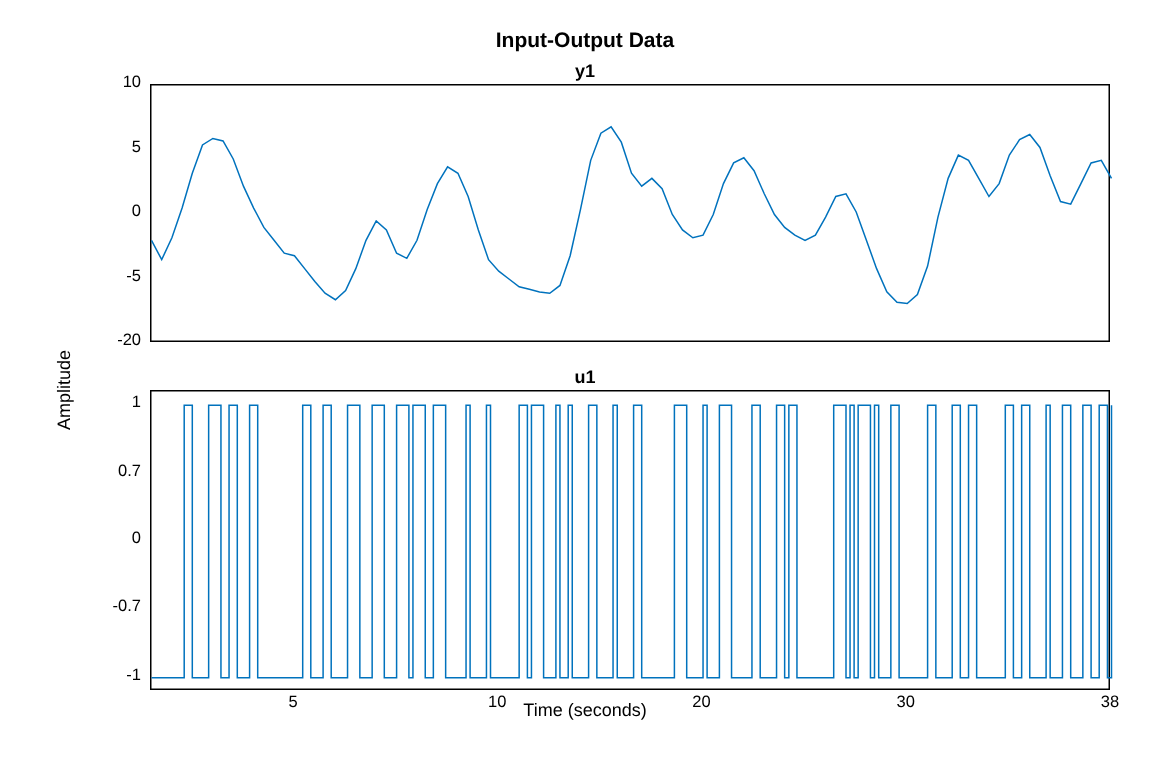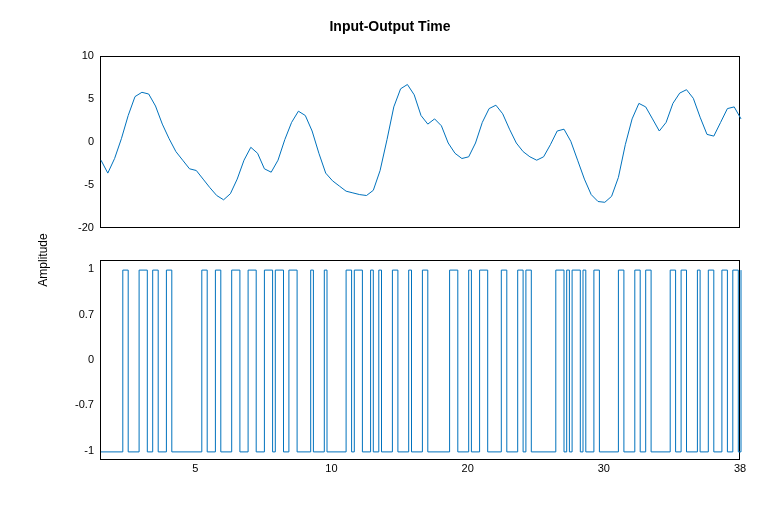--- a/index.html
+++ b/index.html
@@ -12,37 +12,40 @@
   .ytick{position:absolute;font-size:11px;color:#000;text-align:right;}
   .xtick{position:absolute;font-size:11px;color:#000;text-align:center;transform:translateX(-50%);}
   svg{position:absolute;left:0;top:0;overflow:visible;}
   .line{fill:none;stroke:#0072BD;stroke-width:1;}
 </style>
 </head>
 <body>
 
 <div class="figure">
 
-  <div class="main-title">Input-Output Time</div>
+  <div class="main-title">Input-Output Data</div>
 
+  <div class="sub-title" style="top:40px">y1</div>
 
   <div class="axes" id="ax1" style="left:100px;top:56px;width:640px;height:172px">
     <svg id="svg1" width="640" height="172">
         <path class="line" id="path1" d="M0.0 103.2 L6.8 116.1 L13.6 101.5 L20.4 81.7 L27.2 58.5 L34.0 39.6 L40.9 35.3 L47.7 37.0 L54.5 49.0 L61.3 67.1 L68.1 81.7 L74.9 94.6 L81.7 103.2 L88.5 111.8 L95.3 113.5 L102.1 122.1 L108.9 130.7 L115.7 138.5 L122.6 142.8 L129.4 136.7 L136.2 122.1 L143.0 103.2 L149.8 90.3 L156.6 96.3 L163.4 111.8 L170.2 115.2 L177.0 103.2 L183.8 82.6 L190.6 65.4 L197.4 54.2 L204.3 58.5 L211.1 74.0 L217.9 96.3 L224.7 116.1 L231.5 123.8 L238.3 129.0 L245.1 134.2 L251.9 135.9 L258.7 137.6 L265.5 138.5 L272.3 133.3 L279.1 113.5 L286.0 82.6 L292.8 49.9 L299.6 31.8 L306.4 27.5 L313.2 37.8 L320.0 58.5 L326.8 67.1 L333.6 61.9 L340.4 68.8 L347.2 86.0 L354.0 96.3 L360.9 101.5 L367.7 99.8 L374.5 86.0 L381.3 65.4 L388.1 51.6 L394.9 48.2 L401.7 56.8 L408.5 72.2 L415.3 86.0 L422.1 94.6 L428.9 99.8 L435.7 103.2 L442.6 99.8 L449.4 87.7 L456.2 74.0 L463.0 72.2 L469.8 84.3 L476.6 103.2 L483.4 122.1 L490.2 137.6 L497.0 144.5 L503.8 145.3 L510.6 139.3 L517.4 120.4 L524.3 87.7 L531.1 61.9 L537.9 46.4 L544.7 49.9 L551.5 61.9 L558.3 74.0 L565.1 65.4 L571.9 46.4 L578.7 36.1 L585.5 32.7 L592.3 41.3 L599.1 60.2 L606.0 77.4 L612.8 79.1 L619.6 65.4 L626.4 51.6 L633.2 49.9 L640.0 61.9 "></path>
       </svg>
   </div>
 
+  <div class="sub-title" style="top:244px">u1</div>
 
   <div class="axes" id="ax2" style="left:100px;top:260px;width:640px;height:200px">
     <svg id="svg2" width="640" height="200">
         <path class="line" id="path2" d="M0.0 190.9 L21.8 190.9 L21.8 9.1 L27.2 9.1 L27.2 190.9 L38.1 190.9 L38.1 9.1 L46.3 9.1 L46.3 190.9 L51.7 190.9 L51.7 9.1 L57.2 9.1 L57.2 190.9 L65.4 190.9 L65.4 9.1 L70.8 9.1 L70.8 190.9 L100.8 190.9 L100.8 9.1 L106.2 9.1 L106.2 190.9 L114.4 190.9 L114.4 9.1 L119.8 9.1 L119.8 190.9 L130.7 190.9 L130.7 9.1 L138.9 9.1 L138.9 190.9 L147.1 190.9 L147.1 9.1 L155.2 9.1 L155.2 190.9 L163.4 190.9 L163.4 9.1 L171.6 9.1 L171.6 190.9 L174.3 190.9 L174.3 9.1 L182.5 9.1 L182.5 190.9 L187.9 190.9 L187.9 9.1 L196.1 9.1 L196.1 190.9 L209.7 190.9 L209.7 9.1 L212.4 9.1 L212.4 190.9 L223.3 190.9 L223.3 9.1 L226.0 9.1 L226.0 190.9 L245.1 190.9 L245.1 9.1 L250.6 9.1 L250.6 190.9 L253.3 190.9 L253.3 9.1 L261.4 9.1 L261.4 190.9 L269.6 190.9 L269.6 9.1 L272.3 9.1 L272.3 190.9 L277.8 190.9 L277.8 9.1 L280.5 9.1 L280.5 190.9 L291.4 190.9 L291.4 9.1 L296.9 9.1 L296.9 190.9 L307.7 190.9 L307.7 9.1 L310.5 9.1 L310.5 190.9 L321.4 190.9 L321.4 9.1 L326.8 9.1 L326.8 190.9 L348.6 190.9 L348.6 9.1 L356.8 9.1 L356.8 190.9 L367.7 190.9 L367.7 9.1 L370.4 9.1 L370.4 190.9 L378.6 190.9 L378.6 9.1 L386.7 9.1 L386.7 190.9 L400.3 190.9 L400.3 9.1 L405.8 9.1 L405.8 190.9 L416.7 190.9 L416.7 9.1 L422.1 9.1 L422.1 190.9 L424.9 190.9 L424.9 9.1 L430.3 9.1 L430.3 190.9 L454.8 190.9 L454.8 9.1 L463.0 9.1 L463.0 190.9 L465.7 190.9 L465.7 9.1 L468.4 9.1 L468.4 190.9 L471.1 190.9 L471.1 9.1 L479.3 9.1 L479.3 190.9 L482.0 190.9 L482.0 9.1 L484.8 9.1 L484.8 190.9 L492.9 190.9 L492.9 9.1 L498.4 9.1 L498.4 190.9 L517.4 190.9 L517.4 9.1 L522.9 9.1 L522.9 190.9 L533.8 190.9 L533.8 9.1 L539.2 9.1 L539.2 190.9 L544.7 190.9 L544.7 9.1 L550.1 9.1 L550.1 190.9 L569.2 190.9 L569.2 9.1 L574.6 9.1 L574.6 190.9 L580.1 190.9 L580.1 9.1 L585.5 9.1 L585.5 190.9 L596.4 190.9 L596.4 9.1 L599.1 9.1 L599.1 190.9 L607.3 190.9 L607.3 9.1 L612.8 9.1 L612.8 190.9 L620.9 190.9 L620.9 9.1 L626.4 9.1 L626.4 190.9 L631.8 190.9 L631.8 9.1 L637.3 9.1 L637.3 190.9 L640.0 190.9 L640.0 9.1 "></path>
       </svg>
   </div>
 
   <div class="ylabel">Amplitude</div>
+  <div class="xlabel" style="top:466px">Time (seconds)</div>
 
 <div class="ytick" style="left: 60px; width: 34px; top: 221px;">-20</div>
     <div class="ytick" style="left: 60px; width: 34px; top: 178px;">-5</div>
     <div class="ytick" style="left: 60px; width: 34px; top: 135px;">0</div>
     <div class="ytick" style="left: 60px; width: 34px; top: 92px;">5</div>
     <div class="ytick" style="left: 60px; width: 34px; top: 49px;">10</div>
     <div class="ytick" style="left: 60px; width: 34px; top: 443.909px;">-1</div>
     <div class="ytick" style="left: 60px; width: 34px; top: 398.455px;">-0.7</div>
     <div class="ytick" style="left: 60px; width: 34px; top: 353px;">0</div>
     <div class="ytick" style="left: 60px; width: 34px; top: 307.545px;">0.7</div>

